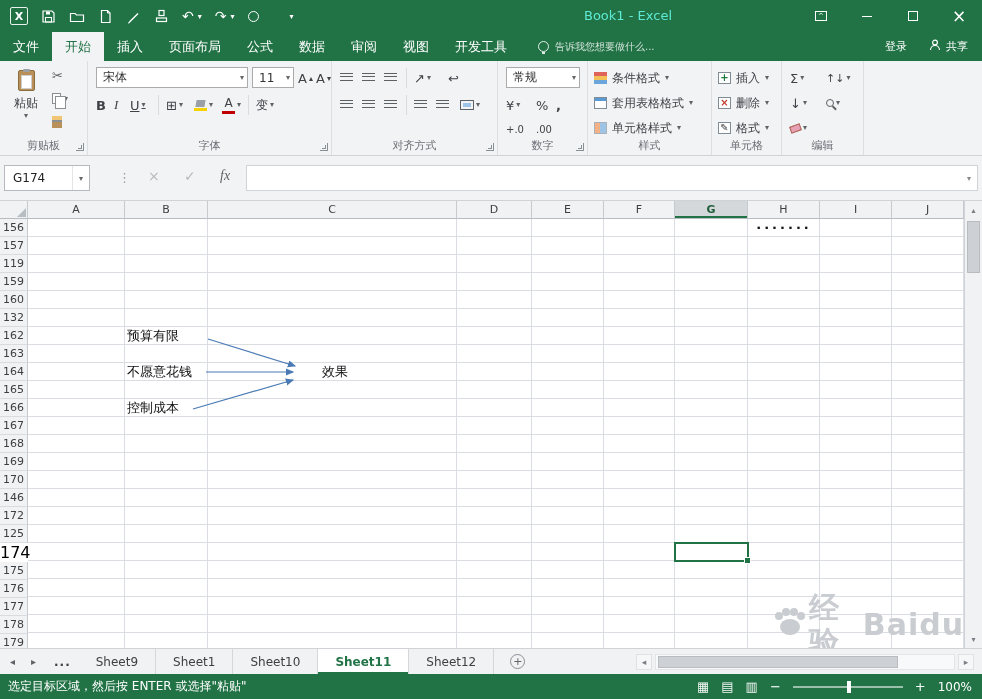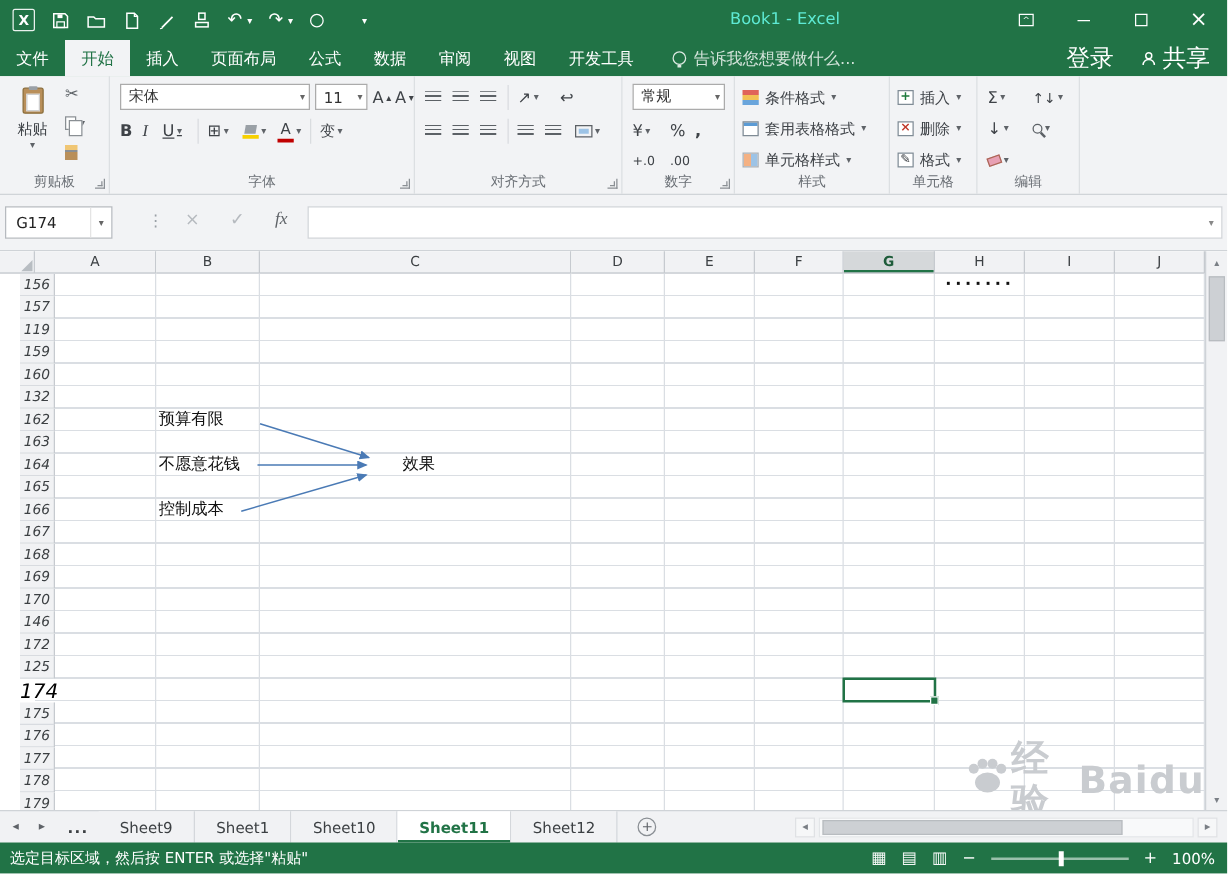--- a/index.html
+++ b/index.html
@@ -23,24 +23,24 @@
   .rdo-ic { width:12px; height:10px; border:1px solid #fff; display:flex; align-items:flex-start; justify-content:center; font-size:7px; line-height:8px; }
   .min-ic { width:10px; height:1px; background:#fff; }
   .max-ic { width:10px; height:10px; border:1px solid #fff; }
   .close-ic { font-size:17px; line-height:17px; }
 
   
   .tabrow { position:absolute; top:32px; left:0; right:0; height:29px; background:#217346; display:flex; align-items:stretch; color:#fff; }
   .tabstrip { display:flex; align-items:stretch; }
   .rtab { display:flex; align-items:center; padding:0 13px; font-size:13px; cursor:default; white-space:nowrap; }
   .rtab.active { background:#f2f3f5; color:#217346; }
-  .tellme { display:flex; align-items:center; gap:6px; margin-left:18px; color:rgba(255,255,255,.8); font-size:13px; white-space:nowrap; }
+  .tellme { display:flex; align-items:center; gap:6px; margin-left:18px; color:rgba(255,255,255,.8); font-size:10px; white-space:nowrap; }
   .bulb { width:11px; height:11px; border:1px solid rgba(255,255,255,.85); border-radius:50%; position:relative; }
   .bulb::after { content:""; position:absolute; left:3px; bottom:-3px; width:3px; height:2px; background:rgba(255,255,255,.85); }
-  .tab-right { margin-left:auto; display:flex; align-items:center; gap:22px; padding-right:14px; font-size:19px; }
+  .tab-right { margin-left:auto; display:flex; align-items:center; gap:22px; padding-right:14px; font-size:11px; }
   .share-wrap { display:flex; align-items:center; gap:5px; }
 
   
   .ribbon { position:absolute; top:61px; left:0; right:0; height:95px; background:#f2f3f5; border-bottom:1px solid #d0d4d8; display:flex; }
   .rgroup { position:relative; flex:0 0 auto; border-right:1px solid #dcdfe2; height:100%; }
   .glabel { position:absolute; bottom:2px; left:0; right:0; text-align:center; font-size:11px; color:#696e74; }
   .launcher { position:absolute; right:3px; bottom:4px; width:8px; height:8px; border-right:1px solid #8a8f94; border-bottom:1px solid #8a8f94; }
   .launcher::after { content:""; position:absolute; right:1px; bottom:1px; width:3px; height:3px; border-right:1px solid #8a8f94; border-bottom:1px solid #8a8f94; }
   .caret { font-size:8px; color:#5f6368; line-height:8px; }
   .rb { position:absolute; display:flex; align-items:center; justify-content:center; gap:2px; height:22px; color:#3f4348; font-size:13px; }
@@ -103,21 +103,21 @@
   .sheet { position:absolute; top:201px; left:0; width:982px; height:447px; background:#fff; }
   .chead { position:absolute; top:0; left:0; width:964px; height:18px; display:flex; }
   .corner { width:28px; height:18px; background:#f1f2f4; border-right:1px solid #c6cacf; border-bottom:1px solid #b6bcc2; position:relative; }
   .corner::after { content:""; position:absolute; right:1px; bottom:1px; border-left:9px solid transparent; border-bottom:9px solid #b8bdc2; }
   .colh { height:18px; display:flex; align-items:center; justify-content:center; font-size:11px; color:#3c4043; background:#f1f2f4; border-right:1px solid #c6cacf; border-bottom:1px solid #b6bcc2; }
   .colh.sel { background:#d5d8da; box-shadow:inset 0 -2px 0 #217346; color:#1e5c3a; font-weight:bold; }
   .gbody { position:absolute; top:18px; left:0; width:964px; height:429px; overflow:hidden; background:#fff; }
   .hlines { position:absolute; left:28px; right:0; top:0; bottom:0; background:repeating-linear-gradient(to bottom,transparent 0 17px,#dadee3 17px 18px); pointer-events:none; }
   .vlines { position:absolute; inset:0; pointer-events:none; }
   .vline { position:absolute; top:0; bottom:0; width:1px; background:#dadee3; }
-  .rowhdrs { position:absolute; left:16px; top:0; width:36px;font-style:italic; }
+  .rowhdrs { position:absolute; left:0; top:0; width:36px; }
   .rowh { width:28px; height:18px; display:flex; align-items:center; justify-content:center; font-size:11px; color:#3c4043; background:#f1f2f4; border-right:1px solid #c6cacf; border-bottom:1px solid #d8dbe0; }
   .cells-hit { position:absolute; left:28px; top:0; right:0; bottom:0; }
   .ctext { position:absolute; height:18px; line-height:18px; font-size:13px; color:#101010; white-space:nowrap; z-index:3; }
   .dots { font-weight:bold; letter-spacing:3px; width:72px; text-align:center; }
   .arrows { position:absolute; left:0; top:0; z-index:2; pointer-events:none; }
   .selbox { position:absolute; left:674px; top:323px; width:75px; height:20px; border:2px solid #217346; z-index:3; }
   .selbox::after { content:""; position:absolute; right:-4px; bottom:-4px; width:5px; height:5px; background:#217346; border:1px solid #fff; }
   .wm { position:absolute; left:772px; top:372px; color:#c9ccd0; z-index:4; pointer-events:none; }
   .wm-top { display:flex; align-items:center; gap:3px; font-size:30px; font-weight:bold; letter-spacing:1px; line-height:34px; }
 

